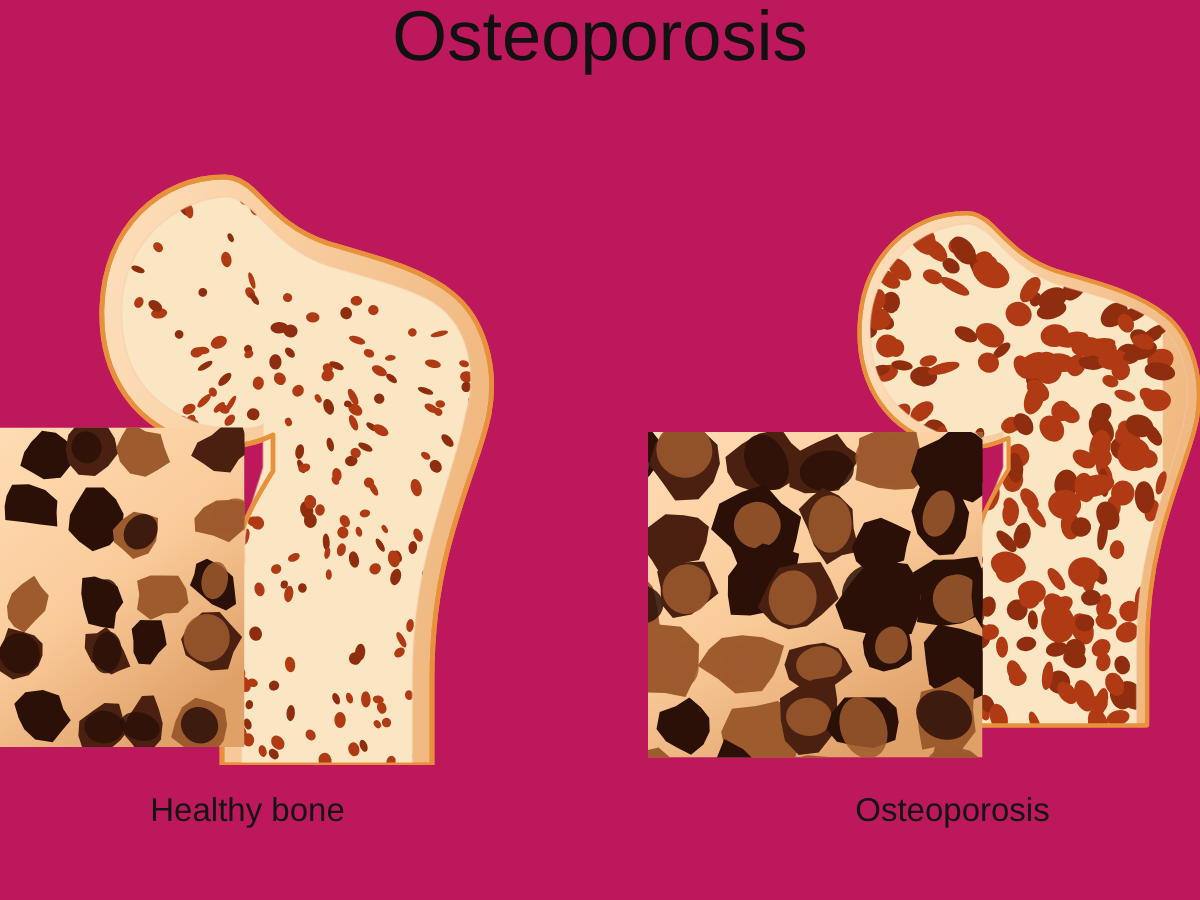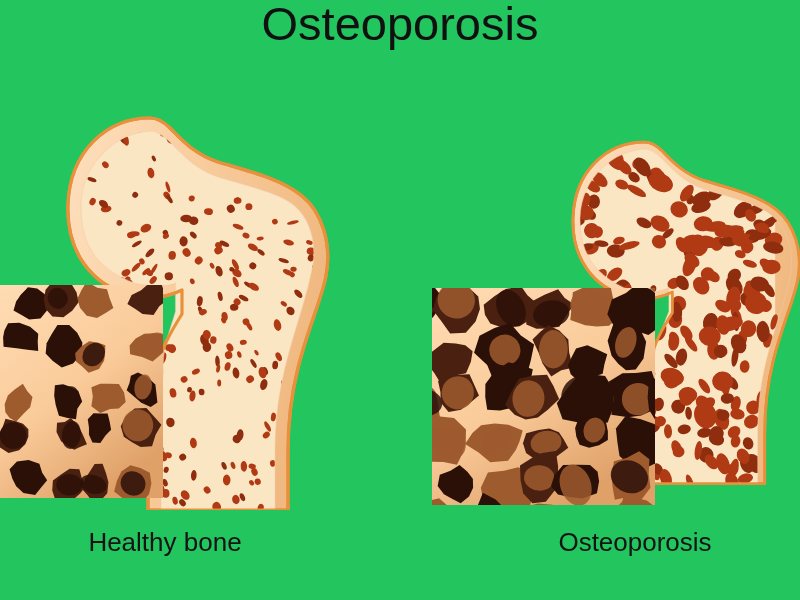--- a/index.html
+++ b/index.html
@@ -9,37 +9,37 @@
   body {
     width: 800px;
     height: 600px;
     overflow: hidden;
     font-family: "Liberation Sans", sans-serif;
   }
   #stage {
     position: relative;
     width: 800px;
     height: 600px;
-    background: #22c55e;
+    background: #be185d;
   }
   #title {
     position: absolute;
     left: 0;
     top: -4px;
     width: 800px;
     text-align: center;
     font-size: 47px;
     font-family: "Liberation Sans", sans-serif;
     color: #111111;
     letter-spacing: 0px;
     white-space: nowrap;
   }
   .bone-label {
     position: absolute;
-    font-size: 26px;
+    font-size: 22px;
     color: #141414;
     font-family: "Liberation Sans", sans-serif;
     white-space: nowrap;
   }
   #label-healthy {
     left: 0px;
     top: 527px;
     width: 330px;
     text-align: center;
   }

